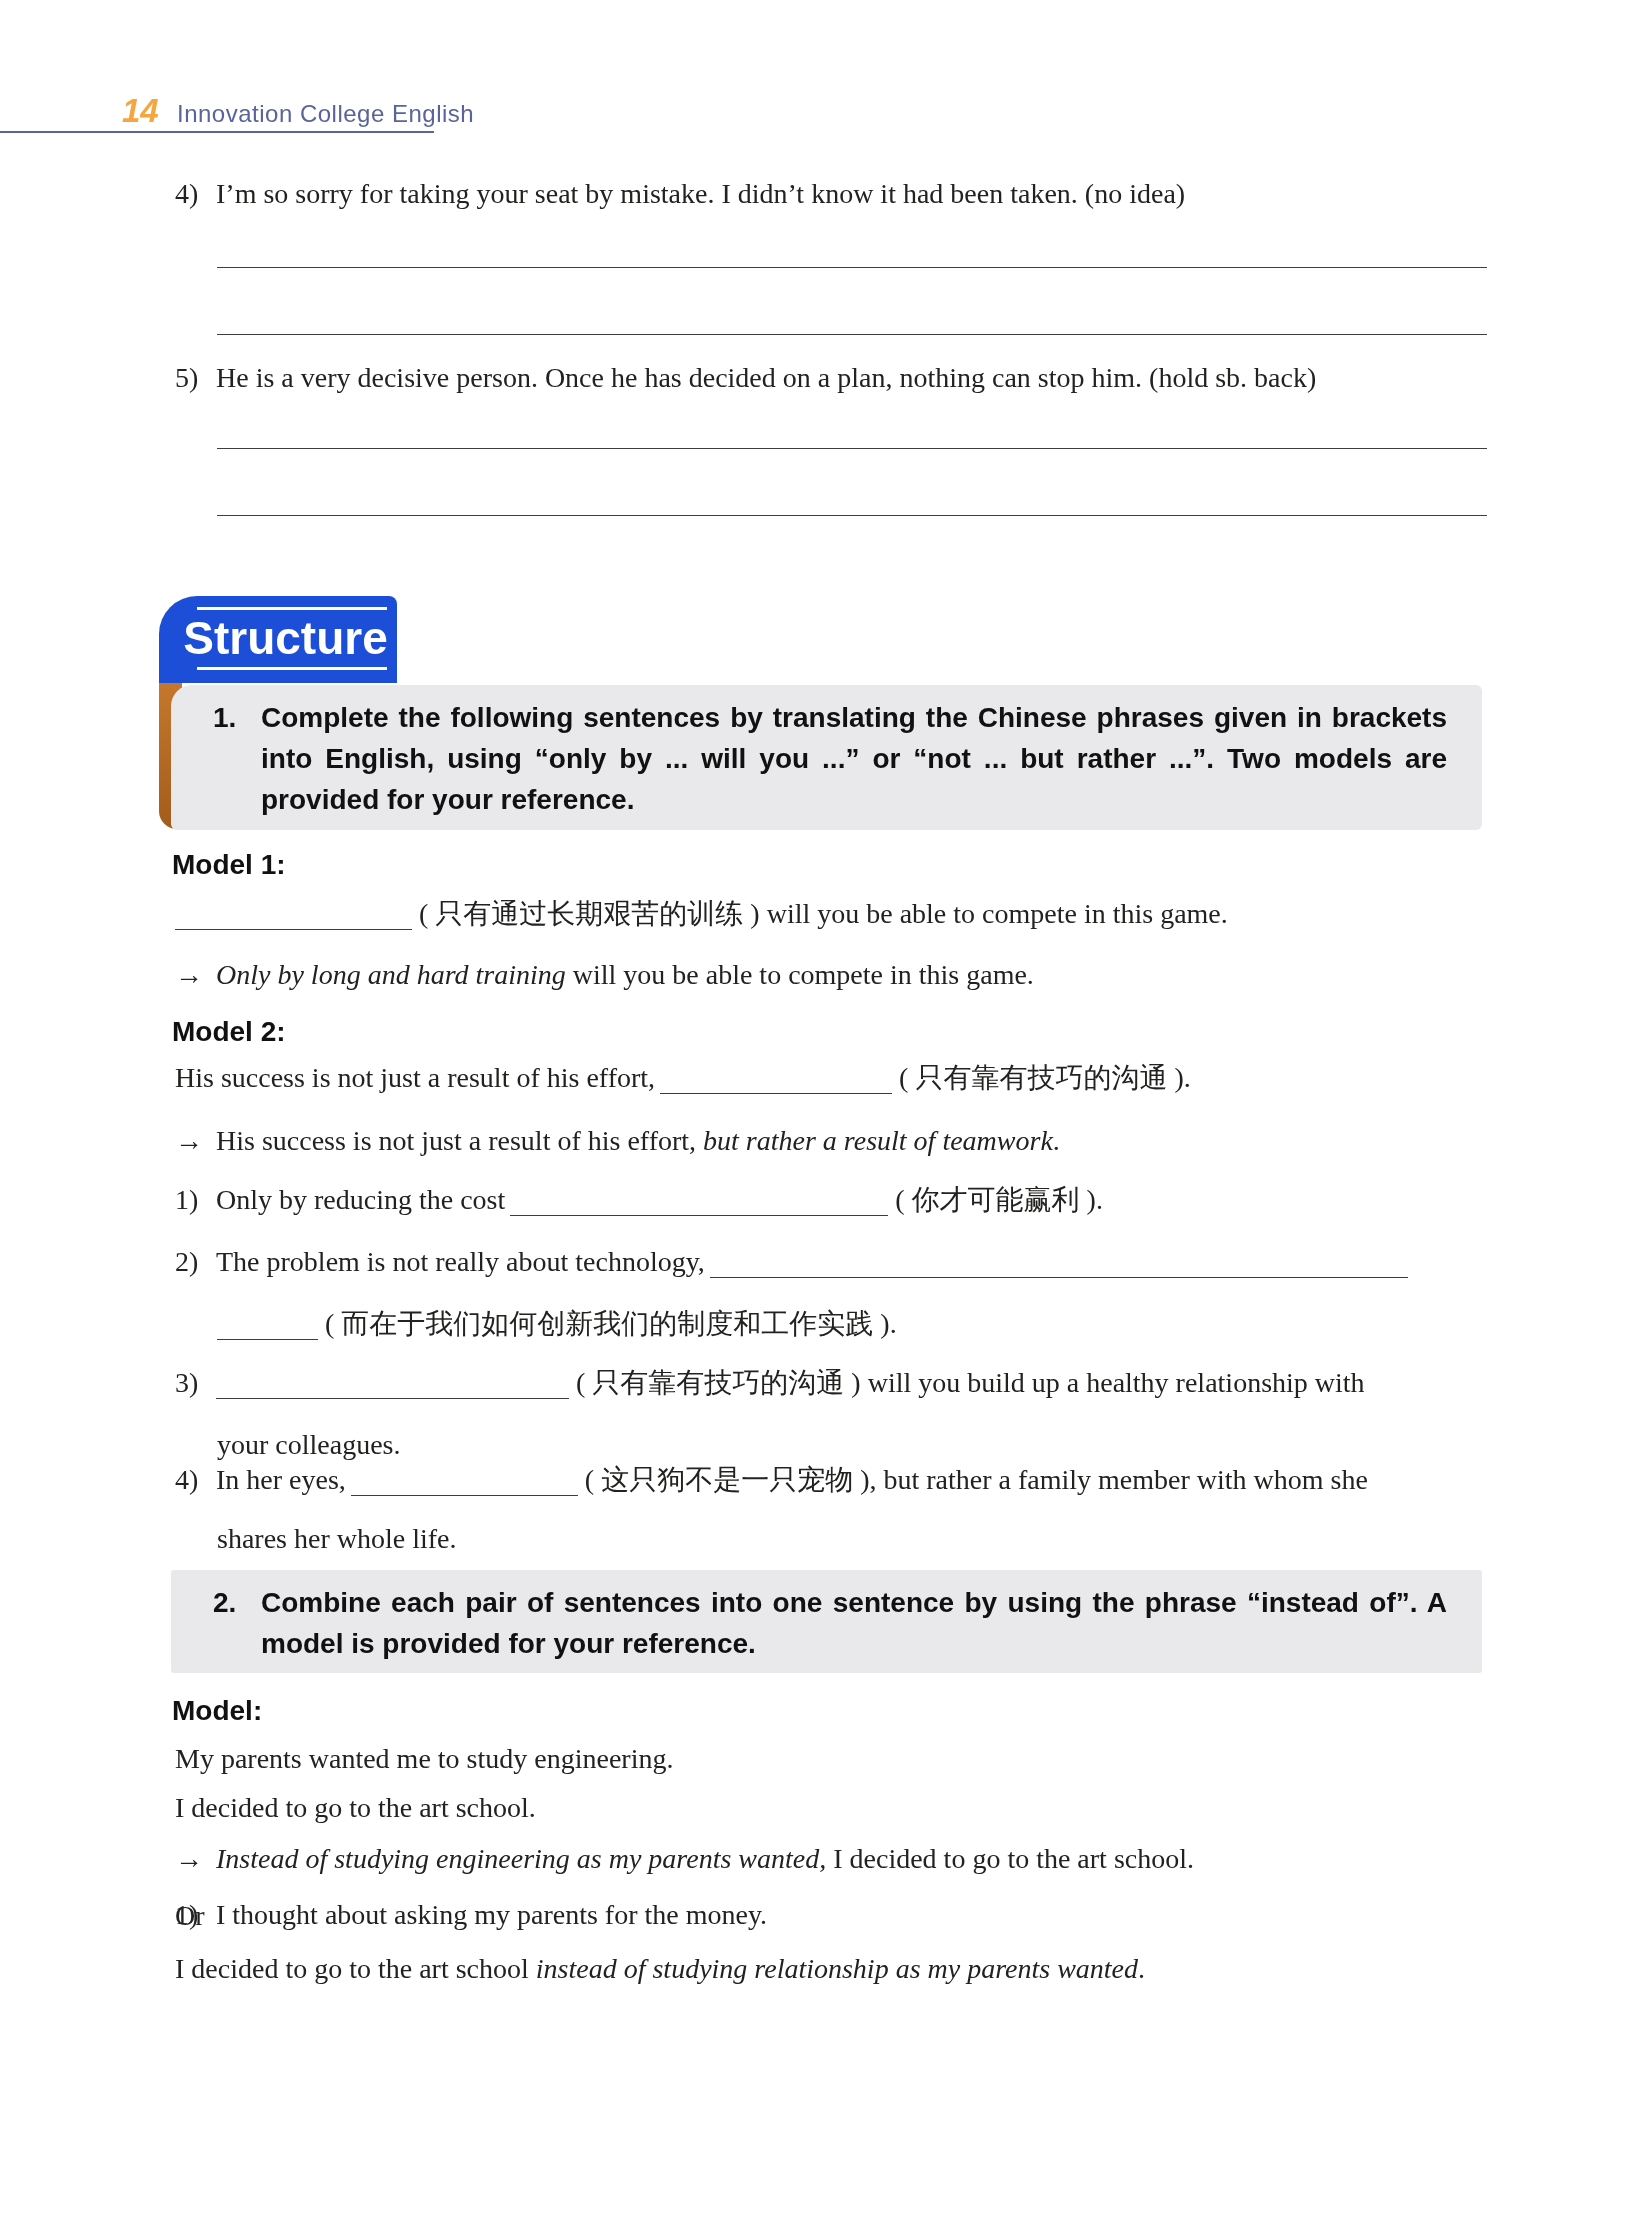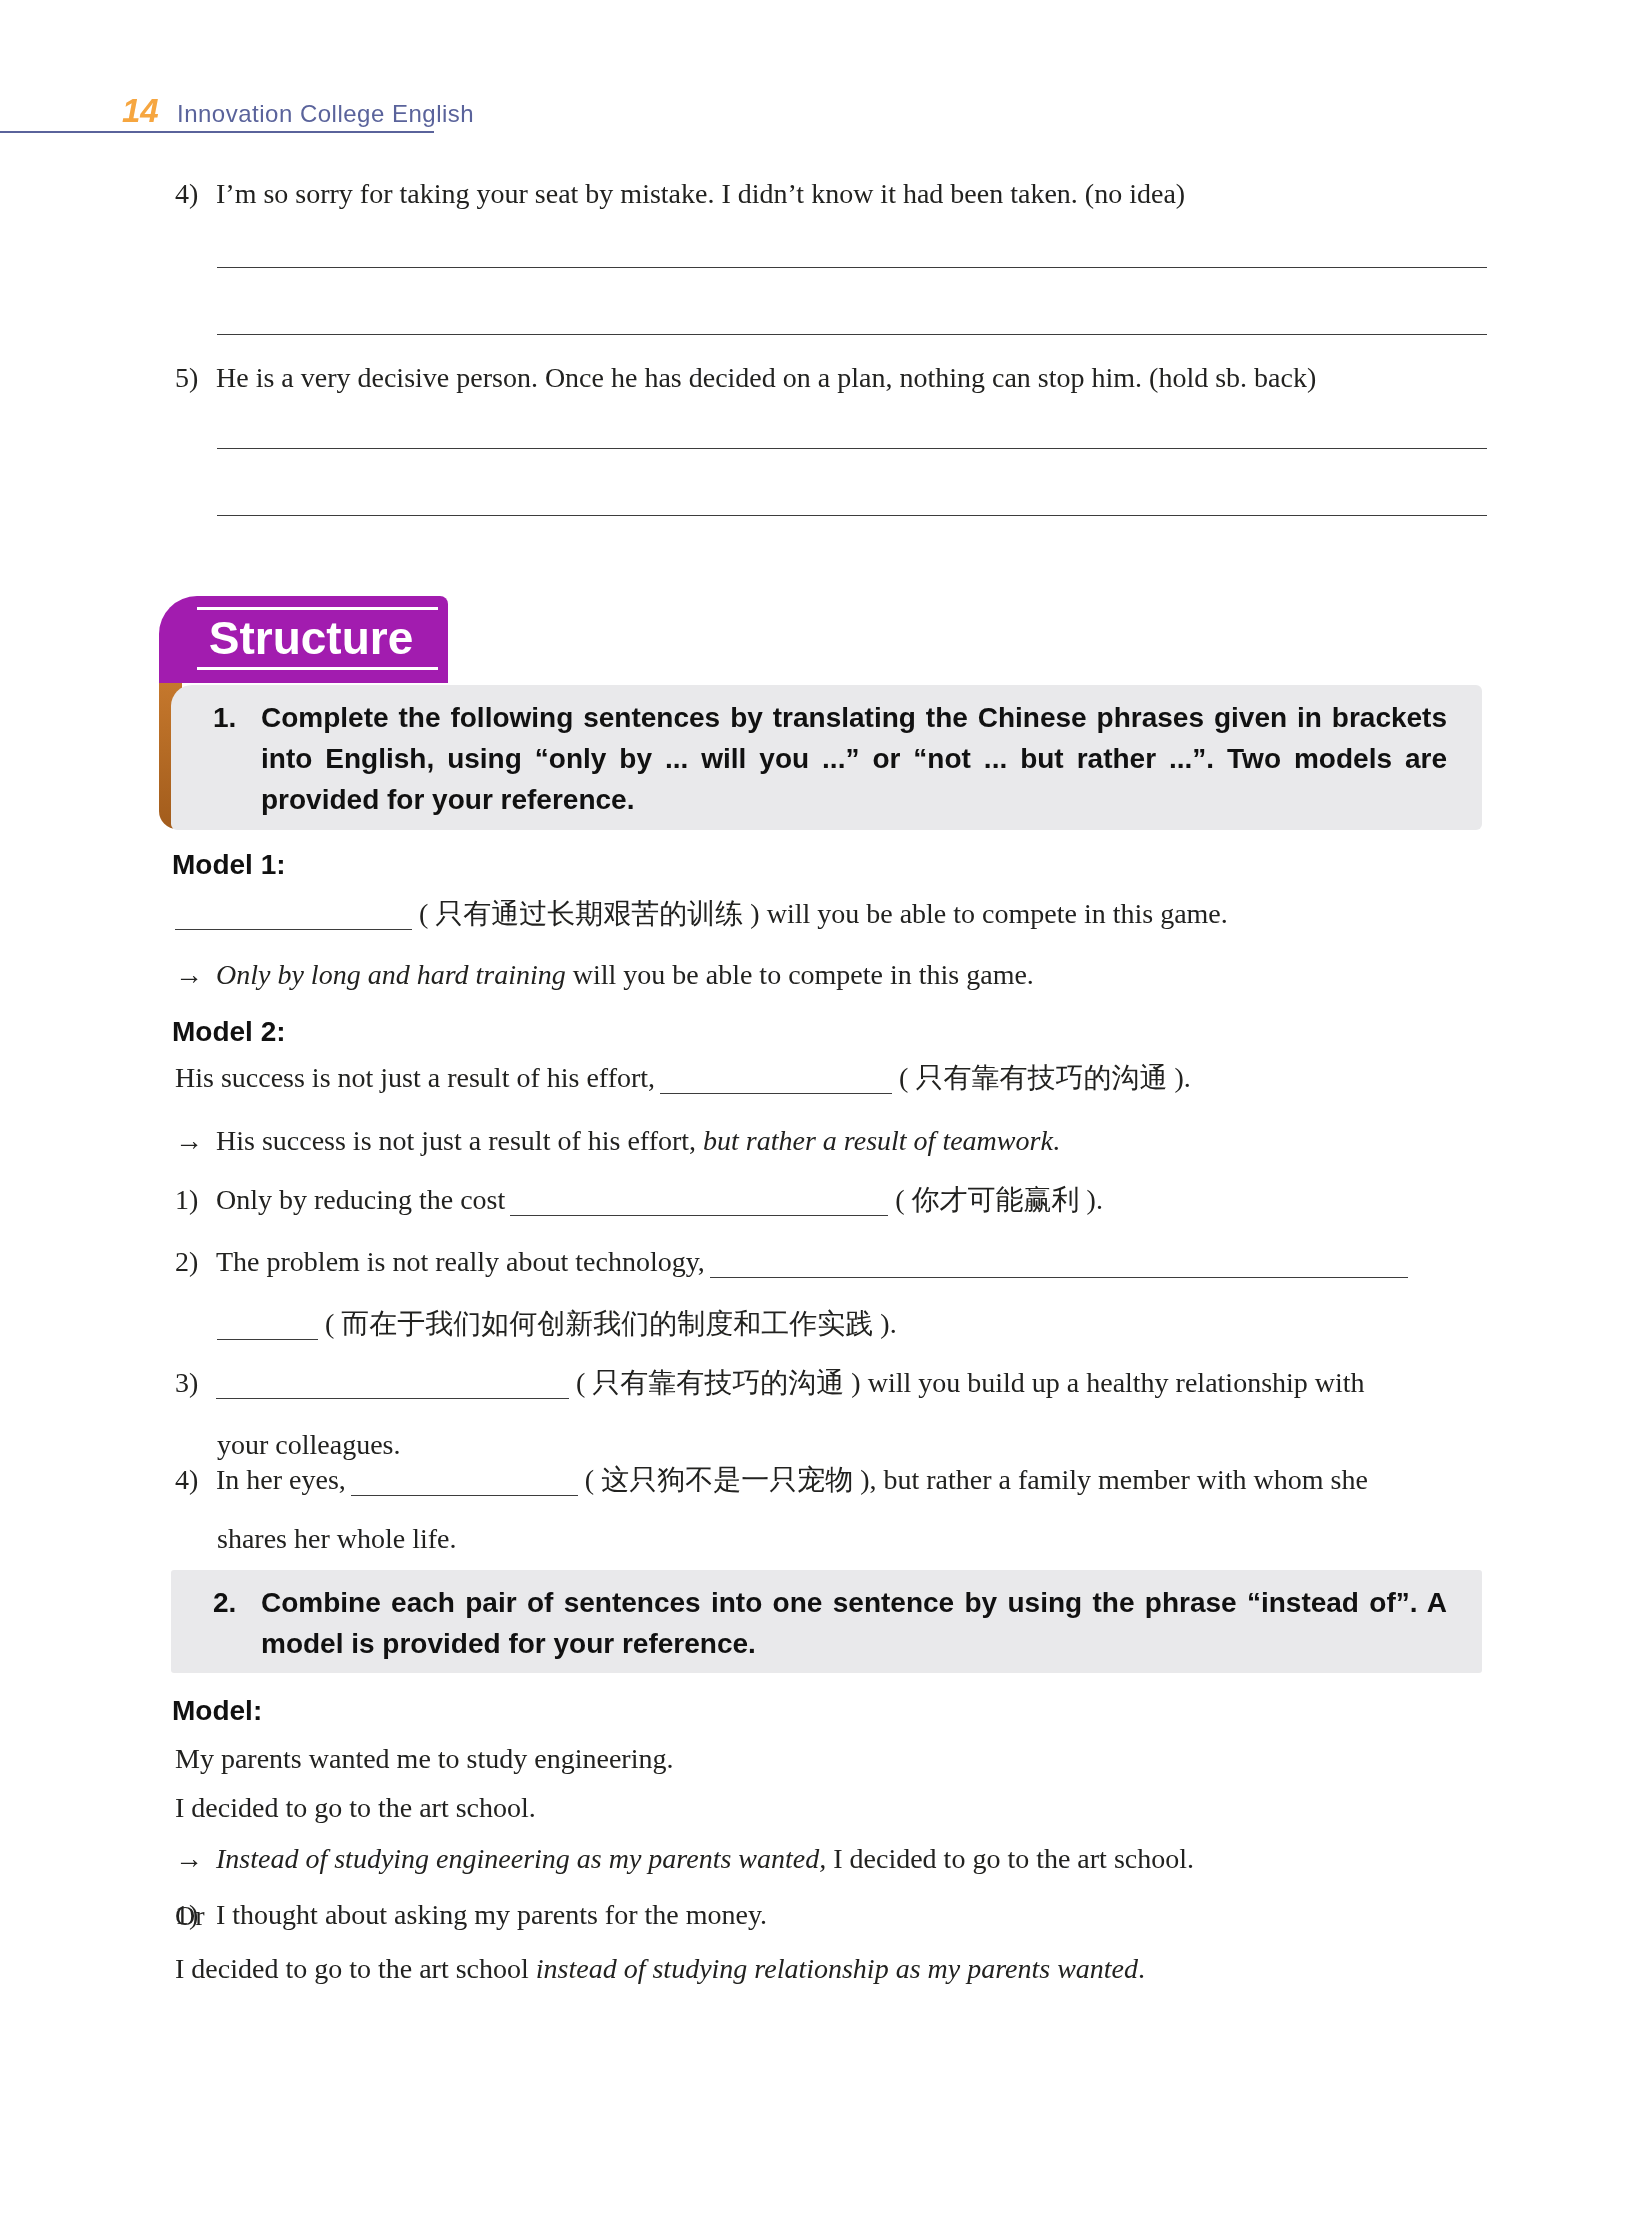--- a/index.html
+++ b/index.html
@@ -15,21 +15,21 @@
   .num{display:inline-block;width:41px;}
   .arr{display:inline-block;width:41px;}
   .it{font-style:italic;}
   .blank{display:inline-block;height:20px;border-bottom:1.5px solid #3d3d3d;vertical-align:-7px;margin:0 7px 0 5px;}
   .ansline{position:absolute;left:217px;width:1270px;height:0;border-top:1.5px solid #3d3d3d;}
   
   .lbl{position:absolute;left:172px;white-space:nowrap;font:700 28px/30px "Liberation Sans",sans-serif;color:#111;text-align:right;}
   
   .ribbon{position:absolute;left:159px;top:650px;width:23px;height:179px;
           background:linear-gradient(180deg,#cd7e30 0%,#a25c1c 100%);border-radius:0 0 0 18px;z-index:1;}
-  .tab{position:absolute;left:159px;top:596px;width:289px;height:87px;background:#a21caf;
+  .tab{position:absolute;left:159px;top:596px;width:238px;height:87px;background:#1d4ed8;
        border-radius:38px 8px 0 0;z-index:3;}
   .tab-line{position:absolute;left:38px;right:10px;height:3px;background:#ffffff;}
   .tab-line.t{top:10.6px}.tab-line.b{top:71px}
   .tab-label{position:absolute;left:20px;right:5px;top:18px;text-align:center;
              font:700 46px/48px "Liberation Sans",sans-serif;color:#ffffff;}
   .gbox{position:absolute;left:171px;width:1311px;background:#e9e9eb;z-index:2;}
   .gb1{top:685px;height:145px;border-radius:21px 6px 6px 6px;}
   .gb2{top:1570px;height:103px;border-radius:3px;}
   .task{display:flex;padding:12px 35px 0 42px;}
   .task-num{flex:0 0 48px;font:700 28px/41px "Liberation Sans",sans-serif;color:#111;}

